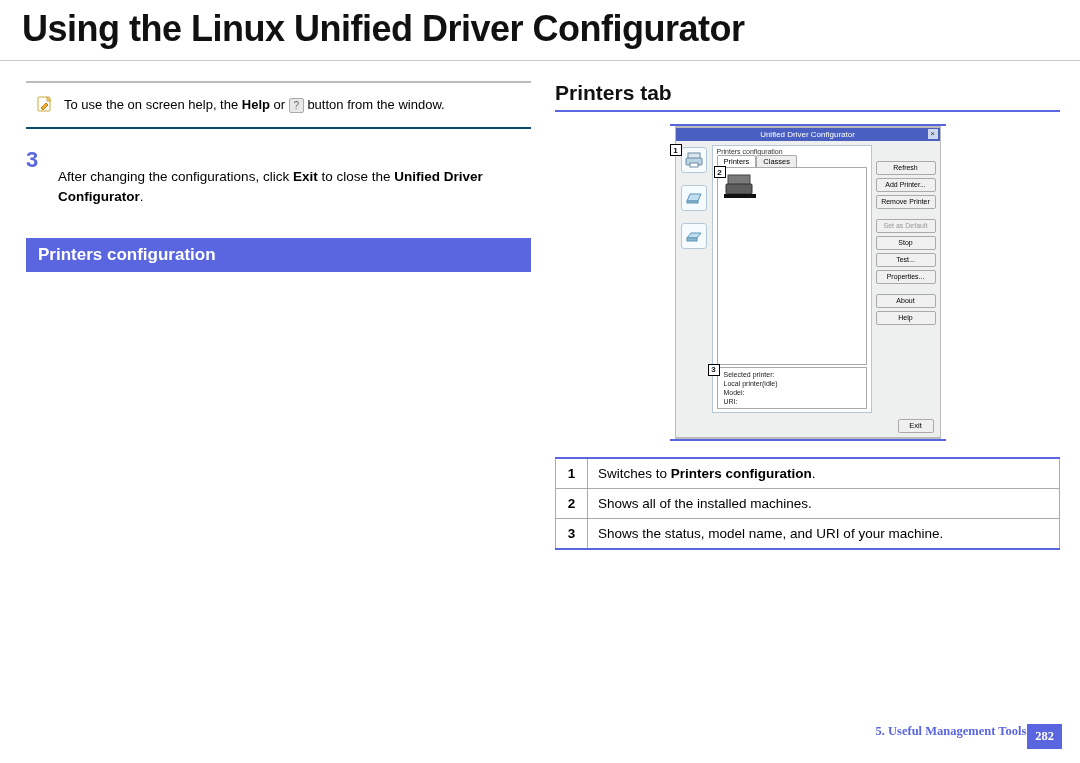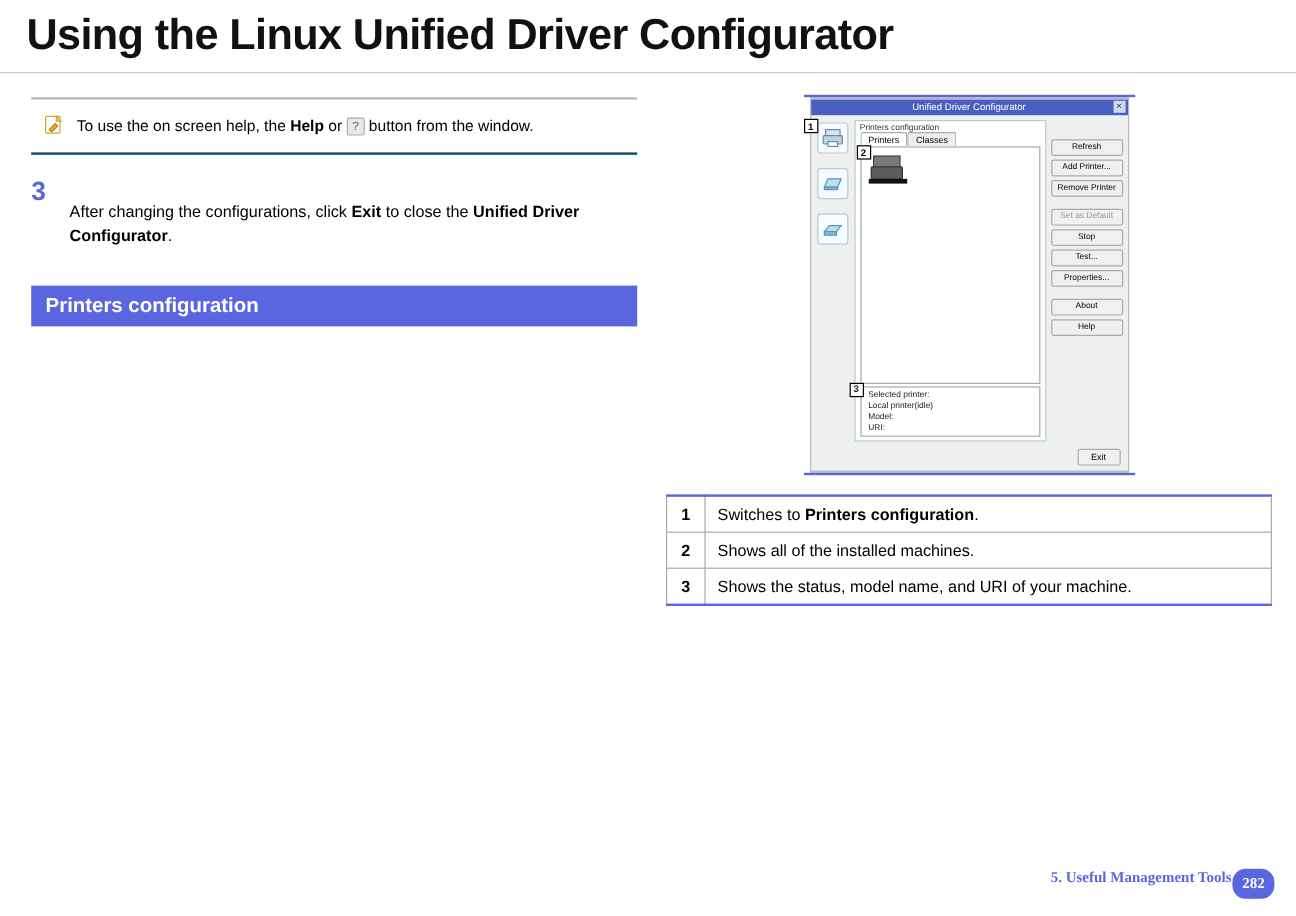--- a/index.html
+++ b/index.html
@@ -237,21 +237,20 @@
     right: 18px;
     font-size: 12.5px;
     display:flex; align-items:flex-start; gap:1px;font-family:Liberation Serif, serif;
   }
   .footer-chapter { color: #5a66e0; font-weight: 700; }
   .footer-pg {
     background: #5a66e0;
     color: #fff;
     padding: 5px 8px;
     font-weight: 700;
-    border-radius: 11px;
   }
 </style>
 </head>
 <body>
 
 <div class="page-title">Using the Linux Unified Driver Configurator</div>
 
 <div class="content">
   <div class="col-left">
     <div class="note-box">
@@ -272,20 +271,21 @@
       <div class="step-text">
         <span>After changing the configurations, click </span><b>Exit</b><span> to close the </span><b>Unified Driver Configurator</b><span>.</span>
       </div>
     </div>
 
     <div class="section-bar">Printers configuration</div>
 
   </div>
 
   <div class="col-right">
+    <div class="h3">Printers tab</div>
 
     <div class="shot">
       <div class="shot-titlebar">
         <span>Unified Driver Configurator</span>
         <span class="shot-close">×</span>
       </div>
       <div class="shot-body">
         <div class="shot-left">
           <div class="side-btn">
             <span class="callout-num">1</span>

